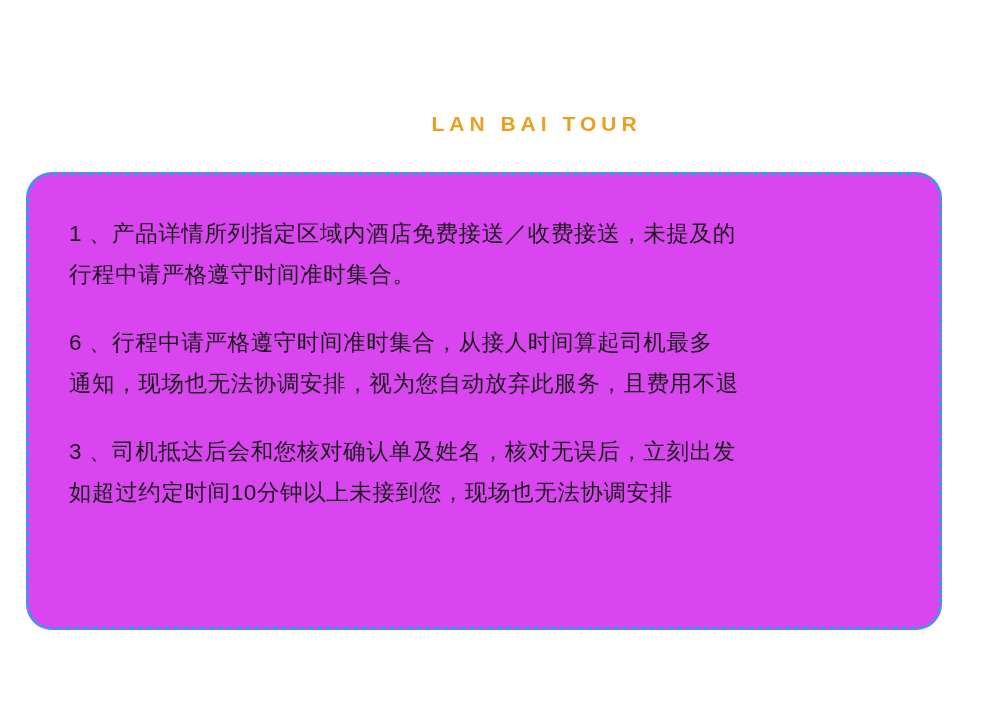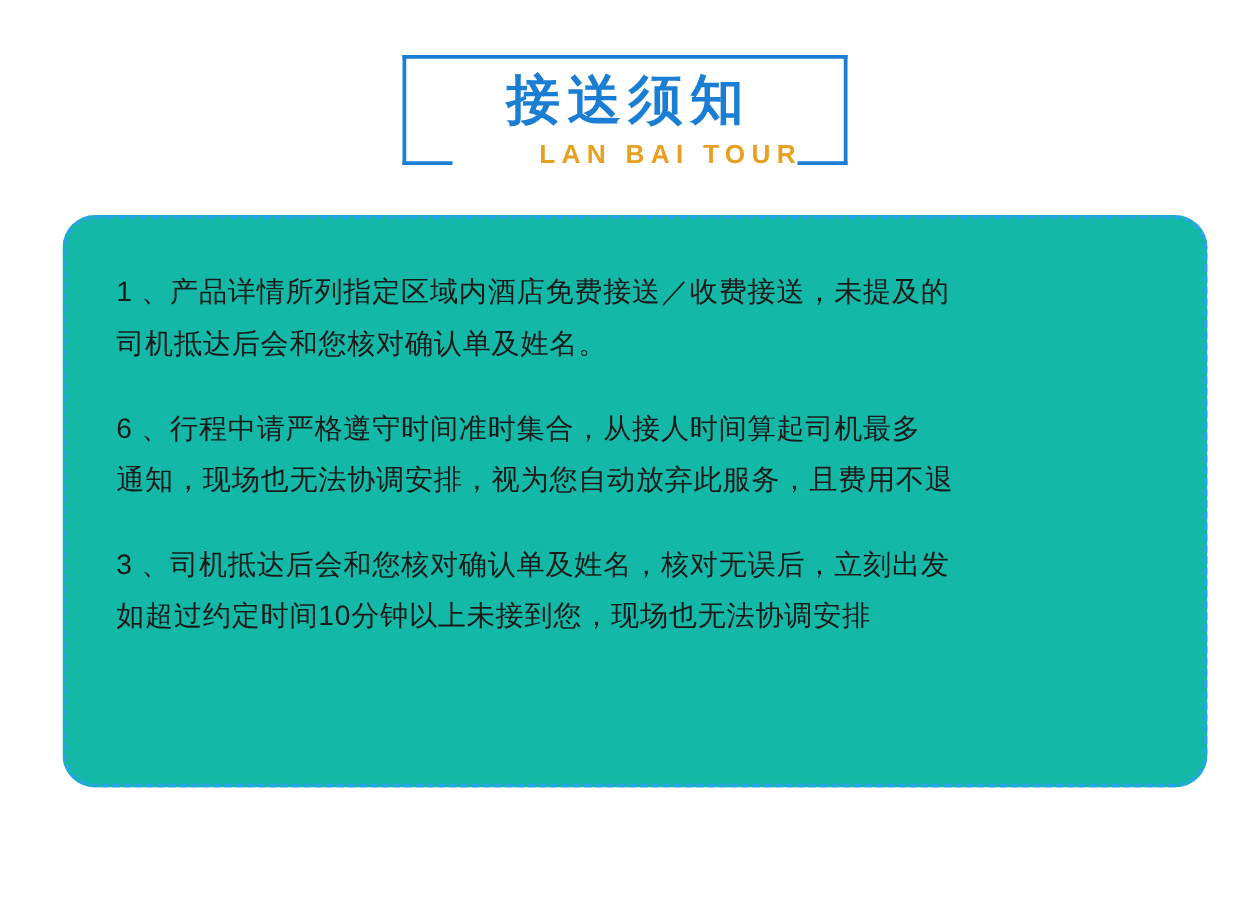--- a/index.html
+++ b/index.html
@@ -91,28 +91,28 @@
     left: 362px;
     top: 66px;
     width: 276px;
     height: 30px;
     background: #ffffff;
   }
 
   
   .card {
     position: absolute;
-    left: 50px;
+    left: 26px;
     top: 172px;
     width: 916px;
     height: 458px;
     box-sizing: border-box;
     border: 3px dashed #29a3e8;
     border-radius: 26px;
-    background: #14b8a6;
+    background: #d946ef;
   }
   .card-inner {
     position: absolute;
     left: 40px;
     top: 38px;
     right: 36px;
   }
   .para {
     font-size: 22.5px;
     line-height: 41px;
@@ -128,38 +128,30 @@
     display: block;
     white-space: pre;
   }
 </style>
 </head>
 <body>
 
 <div class="page">
 
   <div class="header">
-    <div class="header-frame">
-      <div class="frame-line frame-top"></div>
-      <div class="frame-line frame-left"></div>
-      <div class="frame-line frame-right"></div>
-      <div class="frame-line frame-bottom-left"></div>
-      <div class="frame-line frame-bottom-right"></div>
-      <div class="header-title">接送须知</div>
-    </div>
     <div class="header-sub-bg"></div>
     <div class="header-sub">LAN BAI TOUR</div>
   </div>
 
   <div class="card">
     <div class="card-inner">
 
       <p class="para">
         <span class="line">1 、产品详情所列指定区域内酒店免费接送／收费接送，未提及的</span>
-        <span class="line">司机抵达后会和您核对确认单及姓名。</span>
+        <span class="line">行程中请严格遵守时间准时集合。</span>
       </p>
 
       <p class="para">
         <span class="line">6 、行程中请严格遵守时间准时集合，从接人时间算起司机最多</span>
         <span class="line">通知，现场也无法协调安排，视为您自动放弃此服务，且费用不退</span>
       </p>
 
       <p class="para">
         <span class="line">3 、司机抵达后会和您核对确认单及姓名，核对无误后，立刻出发</span>
         <span class="line">如超过约定时间10分钟以上未接到您，现场也无法协调安排</span>

